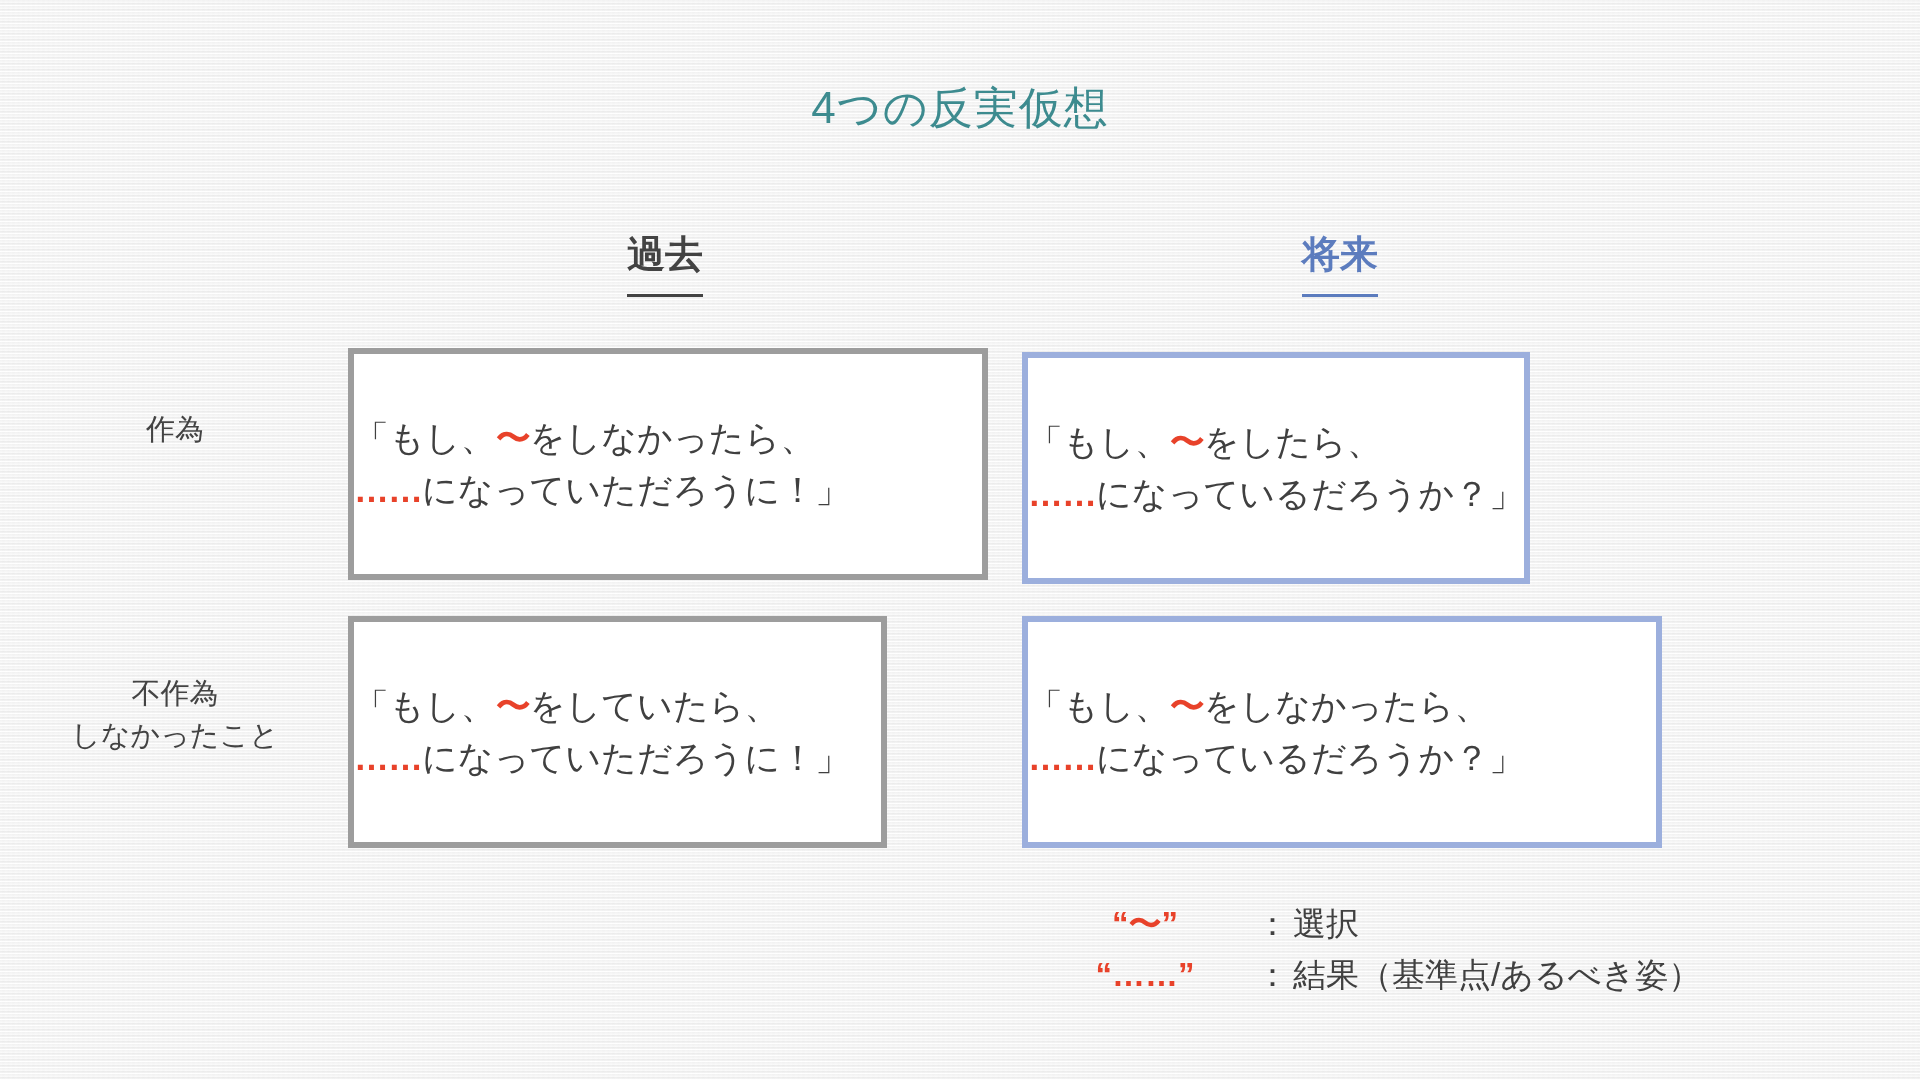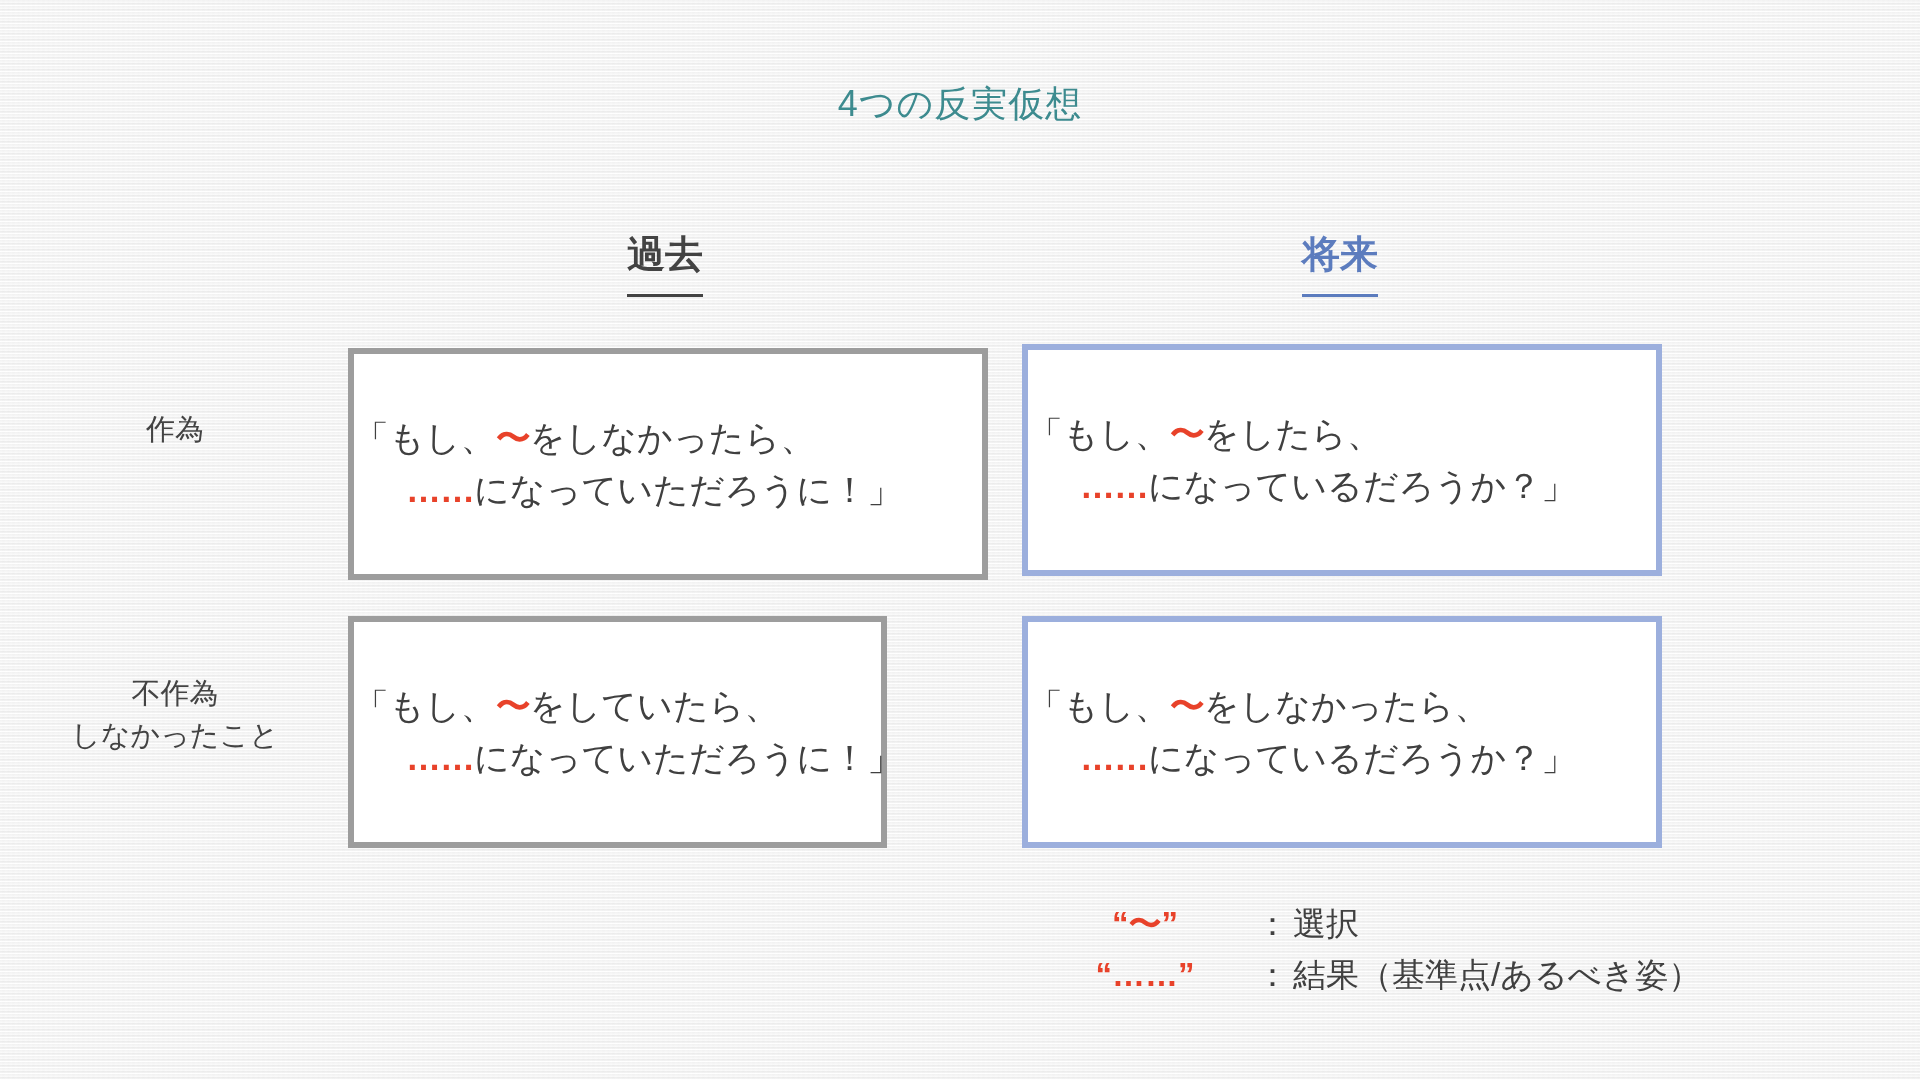--- a/index.html
+++ b/index.html
@@ -41,21 +41,21 @@
     overflow: hidden;
   }
 
   
   #title {
     position: absolute;
     left: 0;
     top: 84px;
     width: 1920px;
     text-align: center;
-    font-size: 36px;
+    font-size: 44px;
     line-height: 1.1;
     color: #3d8b8f;
     letter-spacing: 1px;
     white-space: nowrap;
   }
 
   
   .col-head {
     position: absolute;
     top: 232px;
@@ -94,31 +94,31 @@
     background: #ffffff;
     box-sizing: border-box;
     display: flex;
     flex-direction: column;
     justify-content: center;
   }
   .cell-box.past   { border: 6px solid #9d9d9d; }
   .cell-box.future { border: 6px solid #9cafdd; }
 
   #box-past-commission   { left: 348px;  top: 348px; width: 640px; height: 232px; }
-  #box-future-commission { left: 1022px; top: 344px; width: 640px; height: 232px; }
+  #box-future-commission { left: 1022px; top: 352px; width: 508px; height: 232px; }
   #box-past-omission     { left: 348px;  top: 616px; width: 539px; height: 232px; }
   #box-future-omission   { left: 1022px; top: 616px; width: 640px; height: 232px; }
 
   .cell-line {
     font-size: 35px;
     line-height: 1.5;
     color: #404040;
     white-space: nowrap;
   }
-  .cell-line.second { padding-left: 52px; }
+  .cell-line.second { }
 
   .tilde {
     color: #e8422a;
     font-weight: bold;
     letter-spacing: -1px;
   }
   .dots {
     color: #e8422a;
     font-weight: bold;
     letter-spacing: -1px;

